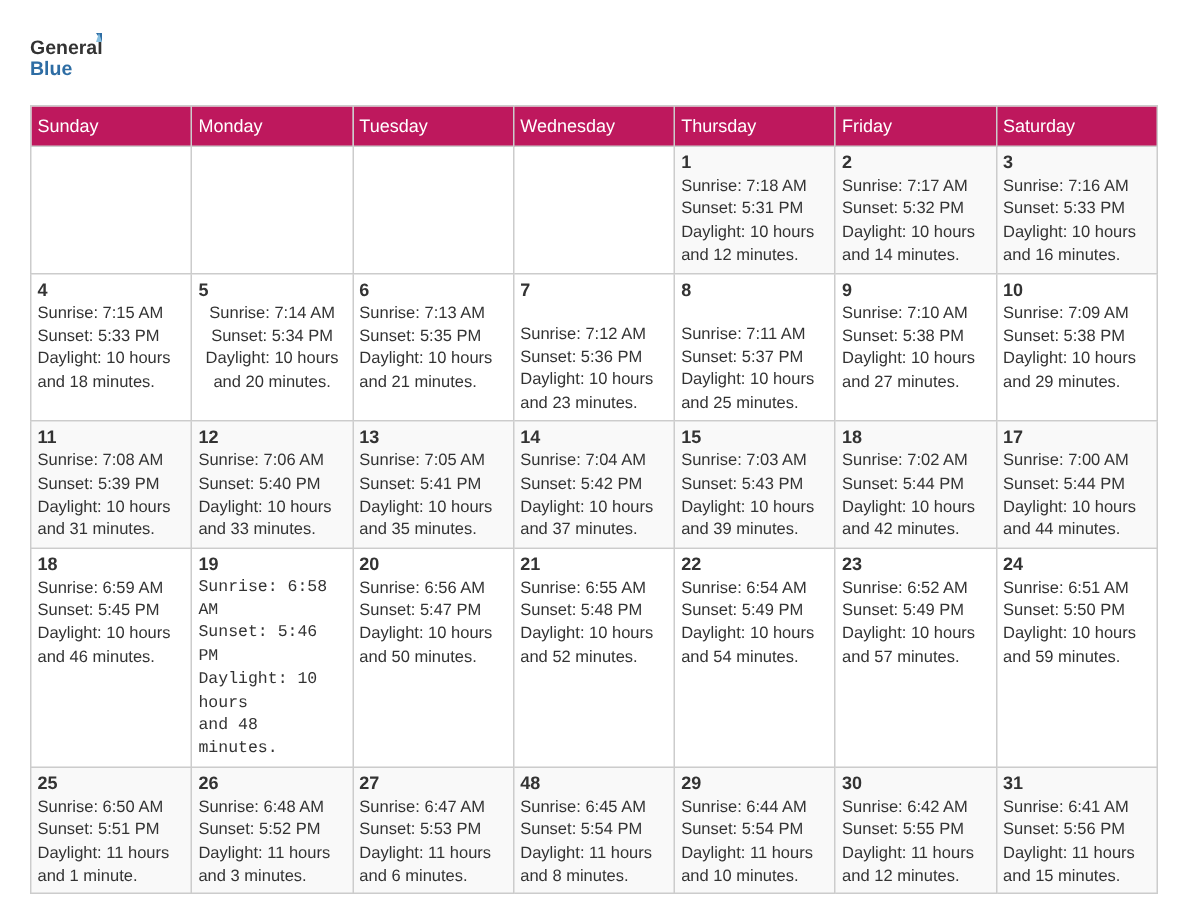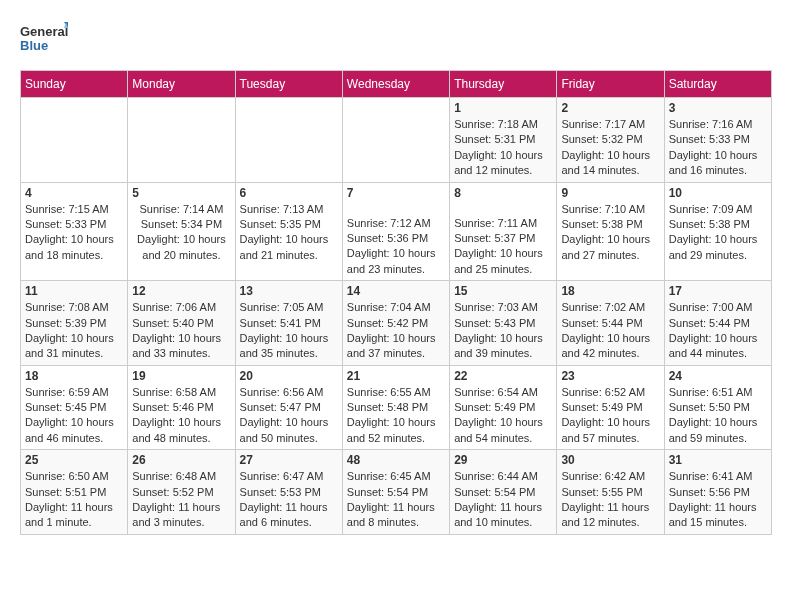--- a/index.html
+++ b/index.html
@@ -242,21 +242,21 @@
       <tr>
         <td>
           <span class="day-num">18</span>
           <div class="day-info" style="white-space: pre-line;">Sunrise: 6:59 AM
 Sunset: 5:45 PM
 Daylight: 10 hours
 and 46 minutes.</div>
         </td>
         <td>
           <span class="day-num">19</span>
-          <div class="day-info" style="white-space: pre-line;">Sunrise: 6:58 AM
+          <div class="day-info" style="white-space: pre-line; font-family: Liberation Mono, monospace;">Sunrise: 6:58 AM
 Sunset: 5:46 PM
 Daylight: 10 hours
 and 48 minutes.</div>
         </td>
         <td>
           <span class="day-num">20</span>
           <div class="day-info" style="white-space: pre-line;">Sunrise: 6:56 AM
 Sunset: 5:47 PM
 Daylight: 10 hours
 and 50 minutes.</div>

